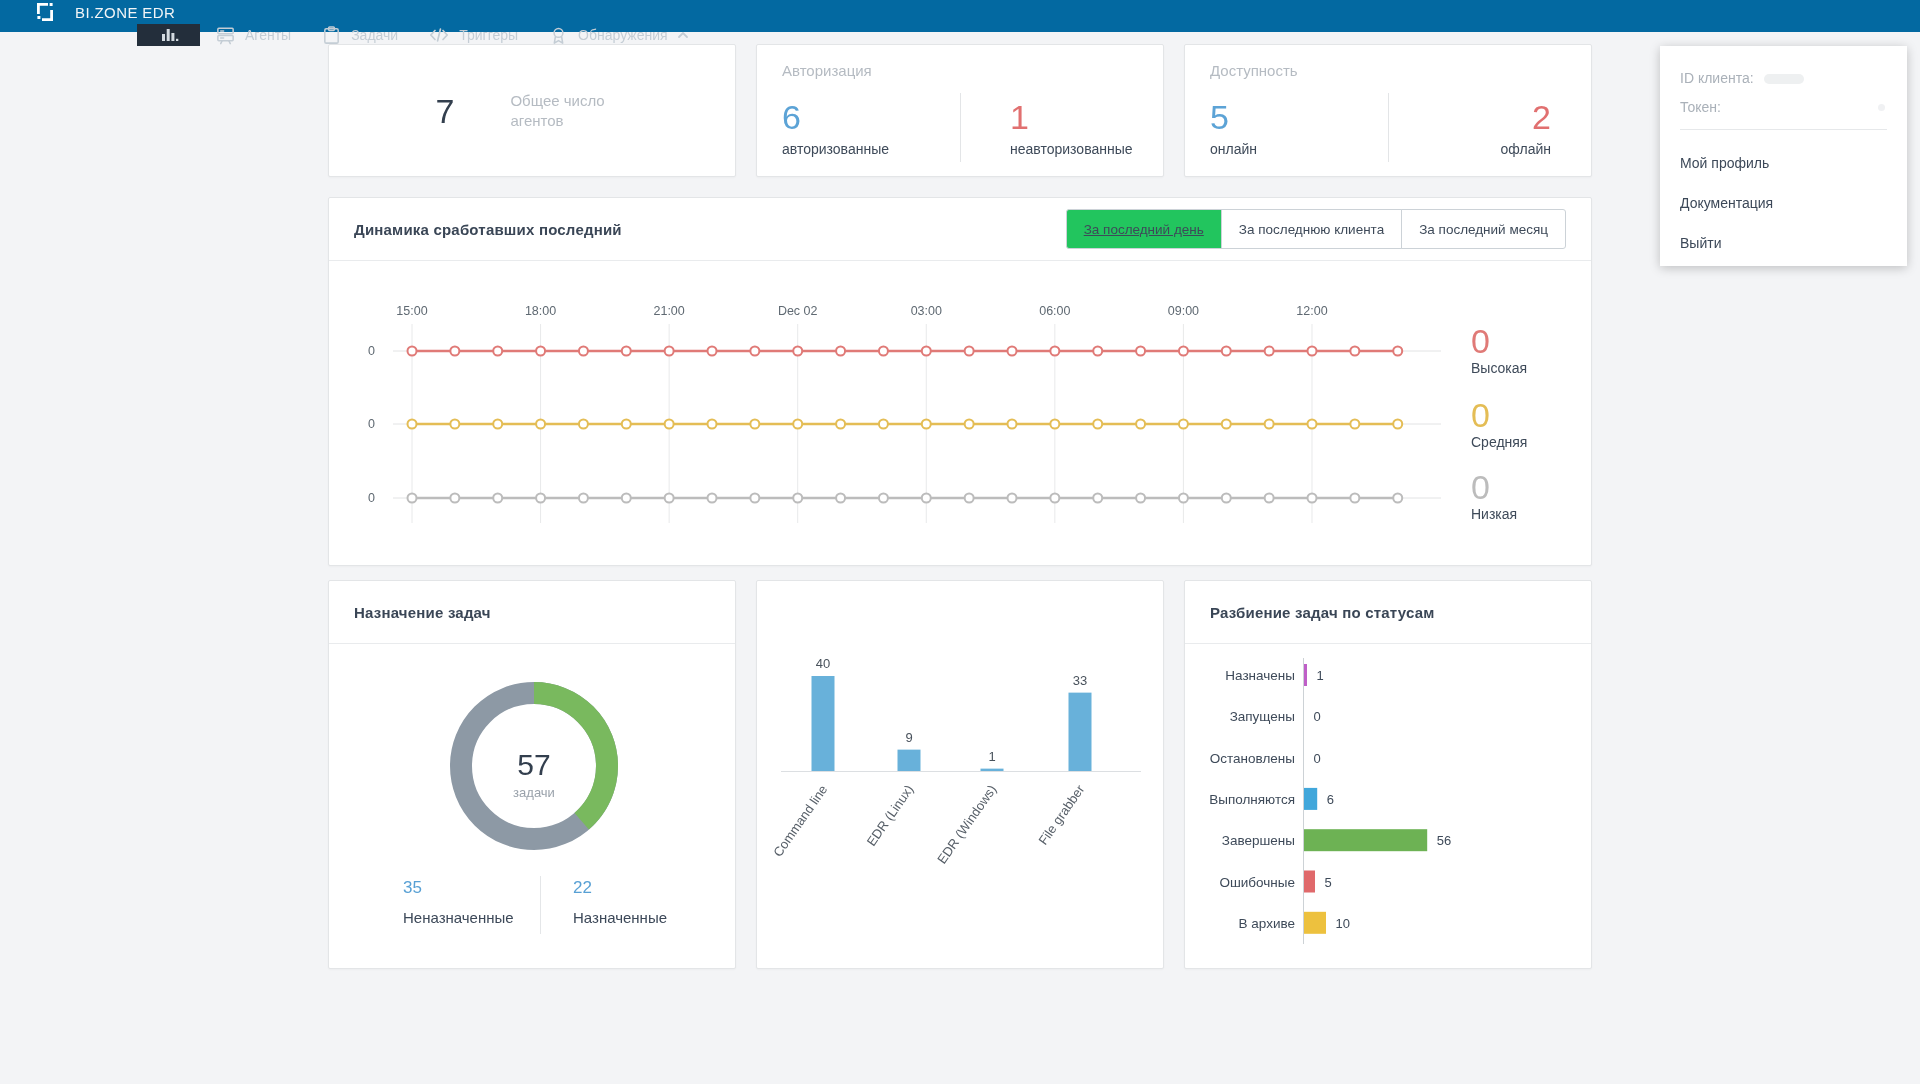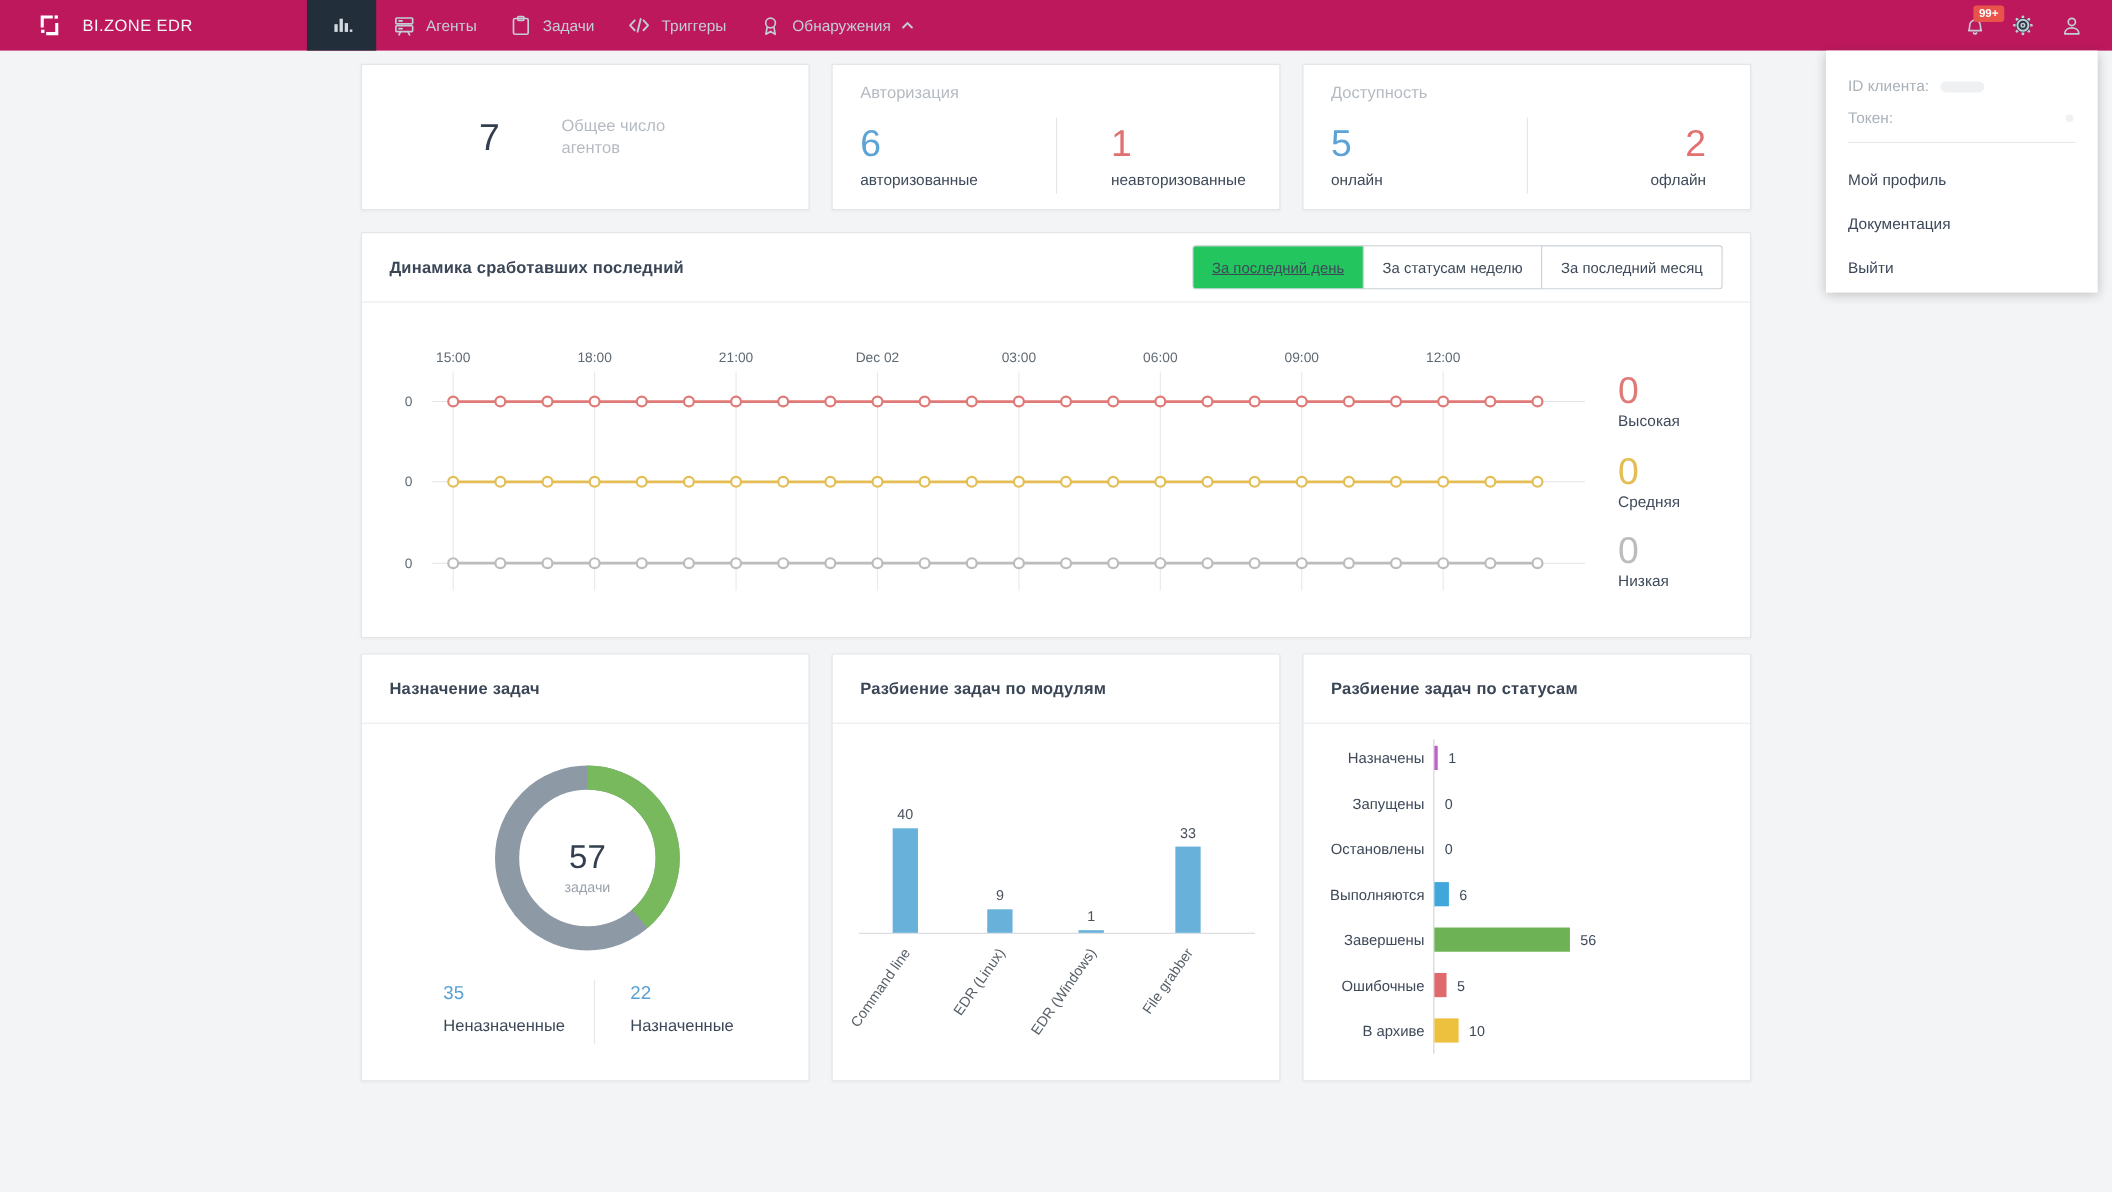--- a/index.html
+++ b/index.html
@@ -7,22 +7,22 @@
   body {
     font-family: "Liberation Sans", sans-serif;
     background: #f3f4f6;
     color: #3e4a59;
     overflow: hidden;
   }
   .viewport { position: relative; width:1920px; height:1084px; }
 
   
   .navbar {
-    height: 46px; background: #be185d; display: flex; align-items: stretch;
-    padding-left: 33px; position: relative; z-index: 10;
+    height: 32px; background: #0369a1; display: flex; align-items: stretch;
+    padding-left: 33px; position: relative; z-index: 10; flex-direction: column;
   }
   .brand-wrap { display:flex; align-items:center; }
   .brand-logo { width:24px; height:24px; }
   .brand-text { color:#f2f5f7; font-size:15px; letter-spacing:.4px; margin-left:18px; font-weight:500; }
   .nav-menu { display:flex; align-items:stretch; margin-left:104px; }
   .nav-item {
     display:flex; align-items:center; color:#c4cdd5; font-size:14px; cursor:pointer;
     padding: 0 15px;
   }
   .nav-item .ni-label { margin-left:9px; }
@@ -254,21 +254,21 @@
           </div>
         </div>
       </div>
     </div>
 
     <div class="card trigger-card">
       <div class="card-head">
         <span class="card-title">Динамика сработавших последний</span>
         <div class="btn-group" id="range-buttons">
             <button class="rbtn active">За последний день</button>
-            <button class="rbtn">За статусам неделю</button>
+            <button class="rbtn">За последнюю клиента</button>
             <button class="rbtn">За последний месяц</button>
           </div>
       </div>
       <div class="trigger-body">
         <svg id="trigger-svg" width="1262" height="304" viewBox="0 0 1262 304">
             <line x1="83" y1="63" x2="83" y2="262" stroke="#e8e9ea" stroke-width="1"></line>
             <text x="83" y="54" text-anchor="middle" class="axt">15:00</text>
             <line x1="211.57" y1="63" x2="211.57" y2="262" stroke="#e8e9ea" stroke-width="1"></line>
             <text x="211.57" y="54" text-anchor="middle" class="axt">18:00</text>
             <line x1="340.14" y1="63" x2="340.14" y2="262" stroke="#e8e9ea" stroke-width="1"></line>
@@ -401,23 +401,20 @@
           </div>
           <div class="df-vdiv"></div>
           <div class="df-block df-b2">
             <div class="df-val">22</div>
             <div class="df-lab">Назначенные</div>
           </div>
         </div>
       </div>
 
       <div class="card bottom-card">
-        <div class="card-head">
-          <span class="card-title">Разбиение задач по модулям</span>
-        </div>
         <svg id="modules-svg" width="406" height="325" viewBox="0 0 406 325">
             <line x1="24" y1="190.5" x2="384" y2="190.5" stroke="#dcdfe2" stroke-width="1"></line>
             <rect x="54.5" y="95" width="23" height="95" fill="#68b1da"></rect>
             <text x="66" y="87" text-anchor="middle" class="mval">40</text>
             <text x="71" y="208" text-anchor="end" class="mcat" transform="rotate(-55 71 208)">Command line</text>
             <rect x="140.5" y="168.625" width="23" height="21.375" fill="#68b1da"></rect>
             <text x="152" y="160.625" text-anchor="middle" class="mval">9</text>
             <text x="157" y="208" text-anchor="end" class="mcat" transform="rotate(-55 157 208)">EDR (Linux)</text>
             <rect x="223.5" y="187.625" width="23" height="2.375" fill="#68b1da"></rect>
             <text x="235" y="179.625" text-anchor="middle" class="mval">1</text>

